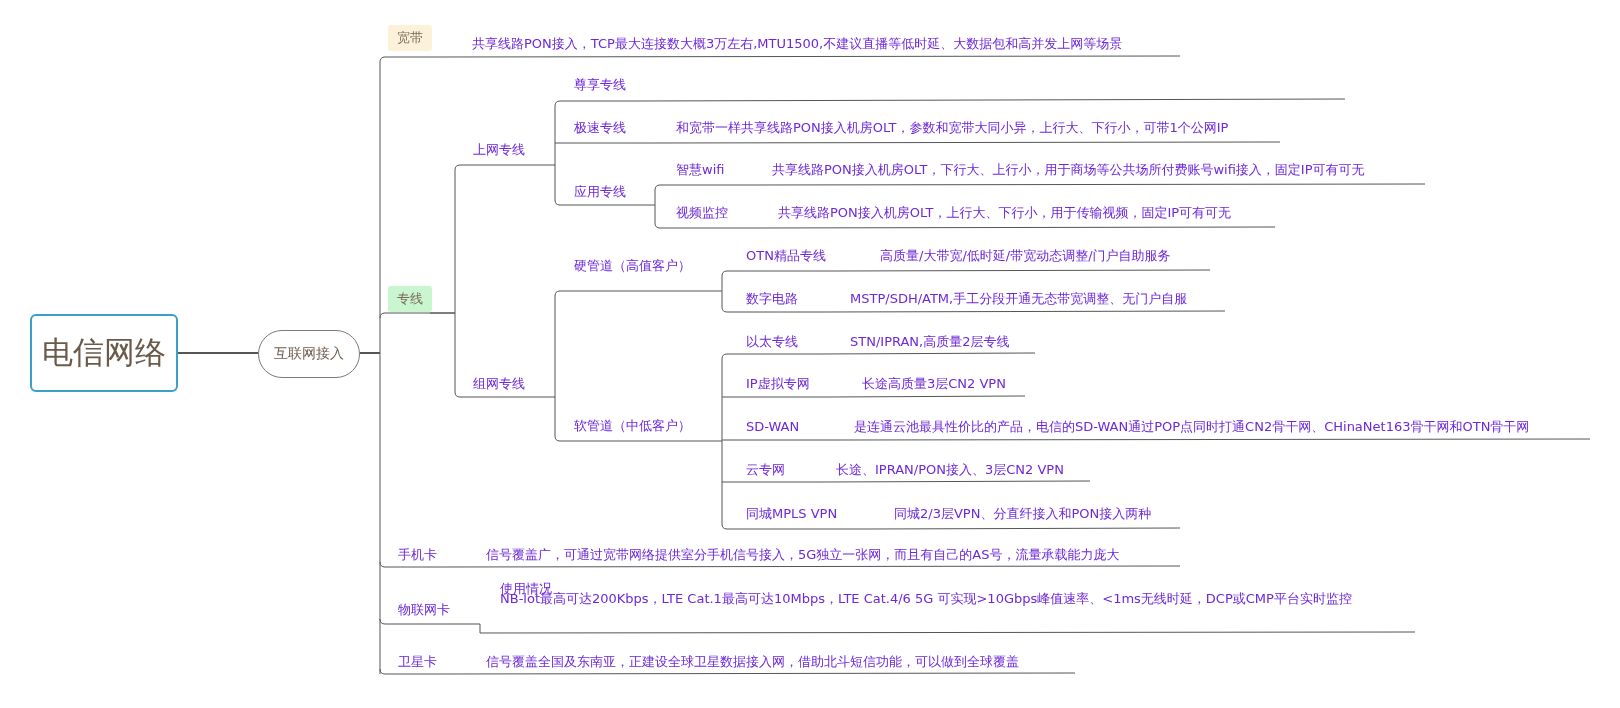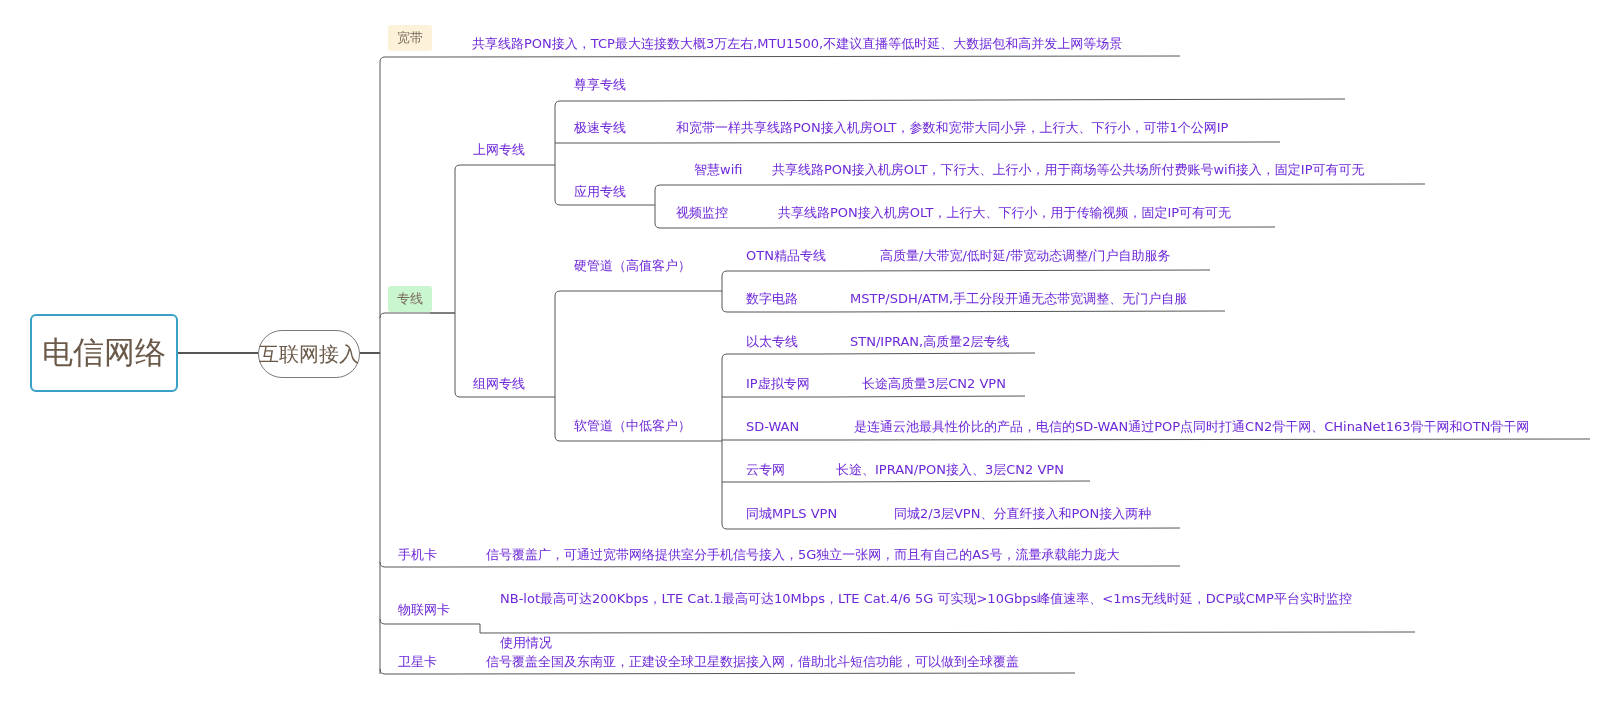--- a/index.html
+++ b/index.html
@@ -8,21 +8,21 @@
   #canvas { position: absolute; left: 0; top: 0; width: 1620px; height: 708px; }
   svg.lines { position: absolute; left: 0; top: 0; }
   .node { position: absolute; white-space: nowrap; font-size: 13px; color: #6d28d9; line-height: 18px; }
   .root { position: absolute; left: 30px; top: 314px; width: 148px; height: 78px;
           border: 2px solid #3aa0c8; border-radius: 6px; box-sizing: border-box;
           display: flex; align-items: center; justify-content: center;
           font-size: 31px; color: #6b5a4a; background: #fff; }
   .pill { position: absolute; left: 258px; top: 330px; width: 102px; height: 48px;
           border: 1px solid #7a7a7a; border-radius: 24px; box-sizing: border-box;
           display: flex; align-items: center; justify-content: center;
-          font-size: 20px; color: #6b5a4a; background: #fff; }
+          font-size: 14px; color: #6b5a4a; background: #fff; }
   .tag { position: absolute; font-size: 13px; padding: 4px 9px; border-radius: 3px; color: #7a6a5a; }
   .tag.broadband { background: #fbf2d9; }
   .tag.dedicated { background: #c9f5cf; }
 </style>
 </head>
 <body>
 
 <div id="canvas">
 
   <svg class="lines" width="1620" height="708" fill="none" stroke="#555" stroke-width="1">
@@ -107,21 +107,21 @@
 
   <div class="tag dedicated" style="left:388px; top:286px;">
     <span>专线</span>
   </div>
 
   <div class="node" style="left:473px; top:141px;">上网专线</div>
   <div class="node" style="left:574px; top:76px;">尊享专线</div>
   <div class="node" style="left:574px; top:119px;">极速专线</div>
   <div class="node" style="left:676px; top:119px;">和宽带一样共享线路PON接入机房OLT，参数和宽带大同小异，上行大、下行小，可带1个公网IP</div>
   <div class="node" style="left:574px; top:183px;">应用专线</div>
-  <div class="node" style="left:676px; top:161px;margin-left:18px;">智慧wifi</div>
+  <div class="node" style="left:676px; top:161px;">智慧wifi</div>
   <div class="node" style="left:772px; top:161px;">共享线路PON接入机房OLT，下行大、上行小，用于商场等公共场所付费账号wifi接入，固定IP可有可无</div>
   <div class="node" style="left:676px; top:204px;">视频监控</div>
   <div class="node" style="left:778px; top:204px;">共享线路PON接入机房OLT，上行大、下行小，用于传输视频，固定IP可有可无</div>
 
   <div class="node" style="left:473px; top:375px;">组网专线</div>
   <div class="node" style="left:574px; top:257px;">硬管道（高值客户）</div>
   <div class="node" style="left:746px; top:247px;">OTN精品专线</div>
   <div class="node" style="left:880px; top:247px;">高质量/大带宽/低时延/带宽动态调整/门户自助服务</div>
   <div class="node" style="left:746px; top:290px;">数字电路</div>
   <div class="node" style="left:850px; top:290px;">MSTP/SDH/ATM,手工分段开通无态带宽调整、无门户自服</div>
@@ -136,17 +136,17 @@
   <div class="node" style="left:746px; top:461px;">云专网</div>
   <div class="node" style="left:836px; top:461px;">长途、IPRAN/PON接入、3层CN2 VPN</div>
   <div class="node" style="left:746px; top:505px;">同城MPLS VPN</div>
   <div class="node" style="left:894px; top:505px;">同城2/3层VPN、分直纤接入和PON接入两种</div>
 
   <div class="node" style="left:398px; top:546px;">手机卡</div>
   <div class="node" style="left:486px; top:546px;">信号覆盖广，可通过宽带网络提供室分手机信号接入，5G独立一张网，而且有自己的AS号，流量承载能力庞大</div>
 
   <div class="node" style="left:398px; top:601px;">物联网卡</div>
   <div class="node" style="left:500px; top:590px;">NB-lot最高可达200Kbps，LTE Cat.1最高可达10Mbps，LTE Cat.4/6 5G 可实现&gt;10Gbps峰值速率、&lt;1ms无线时延，DCP或CMP平台实时监控</div>
-  <div class="node" style="left:500px; top:634px;">使用情况</div>
+  <div class="node" style="left:500px; top:580px;">使用情况</div>
 
   <div class="node" style="left:398px; top:653px;">卫星卡</div>
   <div class="node" style="left:486px; top:653px;">信号覆盖全国及东南亚，正建设全球卫星数据接入网，借助北斗短信功能，可以做到全球覆盖</div>
 </div>
 
 </body></html>

